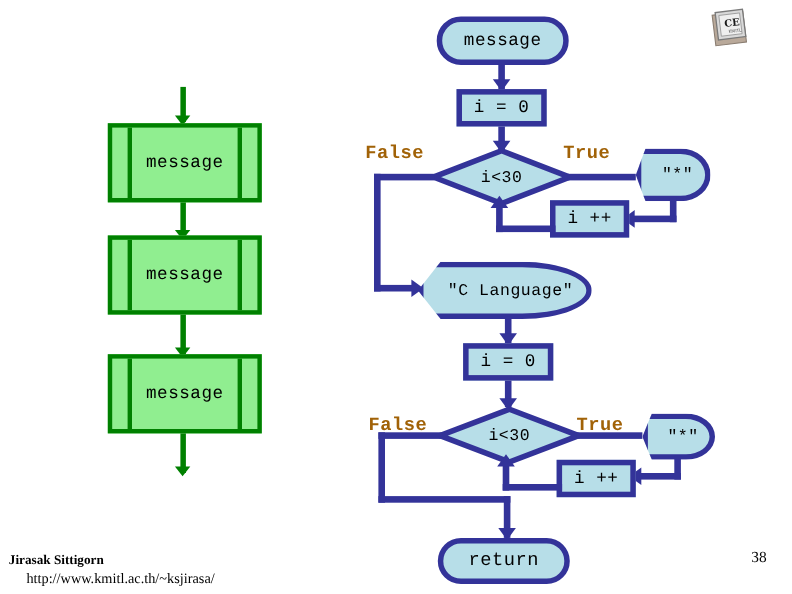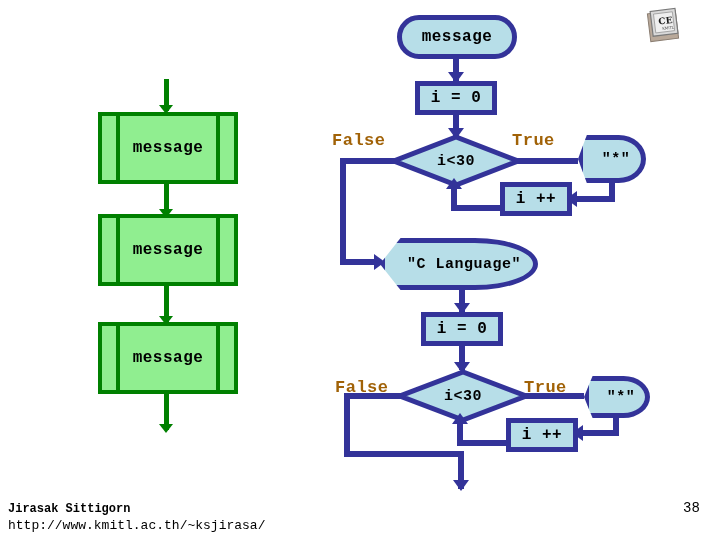--- a/index.html
+++ b/index.html
@@ -15,21 +15,21 @@
     overflow: hidden;
     font-family: "Liberation Mono", "DejaVu Sans Mono", monospace;
   }
 
   
   .abs { position: absolute; box-sizing: border-box; }
 
   
   .node-label {
     font-family: "Liberation Mono", "DejaVu Sans Mono", monospace;
-    font-weight: bold;
+    font-weight: normal;
     color: #000000;
     white-space: pre;
     letter-spacing: 0.5px;
     line-height: 1;
     text-align: center;
   }
 
   
   .g-term {
     background: #90EE90;
@@ -144,26 +144,26 @@
     font-weight: bold;
     color: #a16207;
     font-size: 17px;
     white-space: pre;
     letter-spacing: 0.5px;
   }
 
   
   .footer-text {
     position: absolute;
-    font-family: Liberation Mono, monospace;
+    font-family: Liberation Serif, serif;
     color: #000000;
     white-space: nowrap;
   }
   .footer-name { font-weight: bold; font-size: 12px; }
-  .footer-url  { font-size: 13px; }
+  .footer-url  { font-size: 13px; margin-left: 16px; }
   .footer-inst { font-weight: bold; font-size: 14px; }
   .footer-page { font-size: 14px; }
 
   
   .chip-logo {
     position: absolute;
     transform: rotate(-7deg);
   }
 </style>
 </head>
@@ -297,20 +297,23 @@
   <div class="b-arrow-left" style="left:572px; top:425px;"></div>
 
   <div class="b-proc abs" style="left:506px; top:418px; width:72px; height:34px;">
     <span class="node-label" style="font-size:16px;">i ++</span>
   </div>
 
   <div class="b-line abs" style="left:457px; top:440px; width:54px; height:6px;"></div>
   <div class="b-line abs" style="left:457px; top:421px; width:6px; height:25px;"></div>
   <div class="b-arrow-up" style="left:452px; top:413px;"></div>
 
+  <div class="b-term abs" style="left:398px; top:489px; width:120px; height:42px;">
+    <span class="node-label" style="font-size:17px;">return</span>
+  </div>
 
   <div class="footer-text footer-name" style="left:8px; top:502px;">Jirasak Sittigorn</div>
 
   <div class="footer-text footer-url" style="left:8px; top:518px;">http://www.kmitl.ac.th/~ksjirasa/</div>
 
 
   <div class="footer-text footer-page" style="left:683px; top:500px;">38</div>
 
 </div>
 

